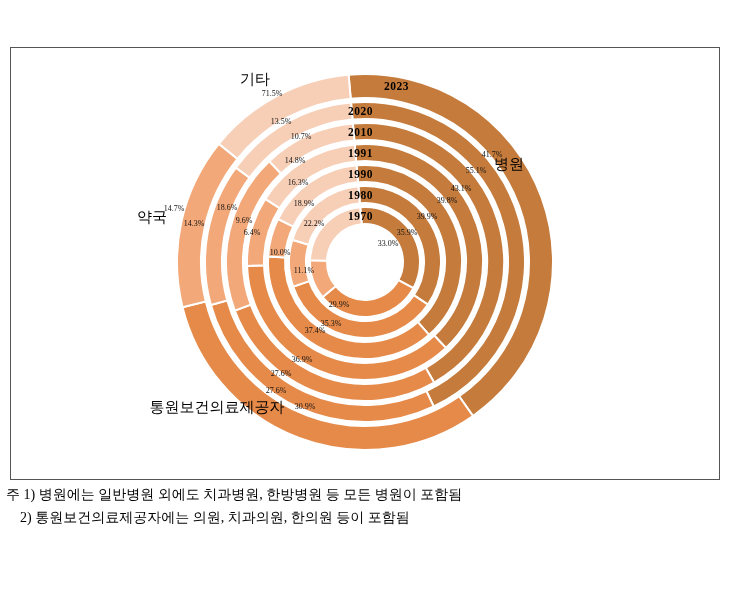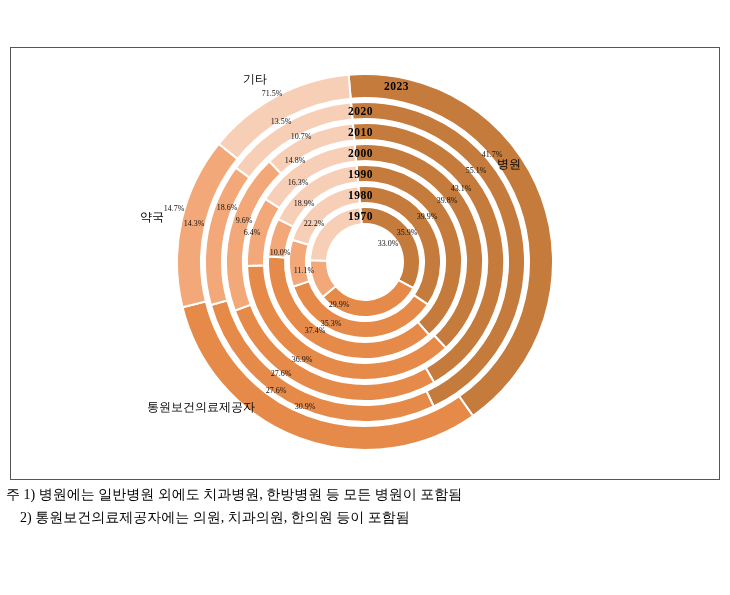--- a/index.html
+++ b/index.html
@@ -4,21 +4,21 @@
 <style>
   html,body{margin:0;padding:0;background:#ffffff;}
   body{width:730px;height:595px;font-family:"Liberation Serif", serif;color:#000;}
   .page{position:relative;width:730px;height:595px;overflow:hidden;background:#fff;}
   .title{position:absolute;left:7px;top:4px;font-size:16px;font-weight:bold;white-space:nowrap;letter-spacing:0.5px;}
   .figure-box{position:absolute;left:10px;top:47px;width:710px;height:433px;border:1px solid #555;background:#fff;box-sizing:border-box;}
   .chart-svg{position:absolute;left:0;top:0;}
   #chart-labels{position:absolute;left:0;top:0;width:730px;height:595px;pointer-events:none;}
   .year-label{position:absolute;transform:translateY(-50%);font-size:11.5px;font-weight:bold;color:#000;white-space:nowrap;letter-spacing:0.5px;}
   .pct-label{position:absolute;transform:translate(-50%,-50%);font-size:8px;color:#111;white-space:nowrap;}
-  .cat-label{position:absolute;transform:translate(-50%,-50%);font-size:12px;color:#000;white-space:nowrap;}
+  .cat-label{position:absolute;transform:translate(-50%,-50%);font-size:15px;color:#000;white-space:nowrap;}
   .notes{position:absolute;left:4px;top:484px;width:722px;font-size:14px;line-height:1.63;}
   .note{padding-left:16px;}
   .note.first{text-indent:-14px;}
   .note .np{white-space:nowrap;}
 </style>
 </head>
 <body>
 
 <div class="page">
   <div class="figure-box"></div>
@@ -51,40 +51,40 @@
         <path d="M 360.2064341488788 207.209291604954 A 55 55 0 0 1 413.33827373456774 288.2375931129743 L 398.397352762065 280.12779160532773 A 38 38 0 0 0 361.688081775589 224.14460147251367 Z" fill="#C47B3C" stroke="#ffffff" stroke-width="2"></path>
         <path d="M 413.33827373456774 288.2375931129743 A 55 55 0 0 1 322.63118676114937 297.069697243224 L 335.7270017622486 286.2299726407729 A 38 38 0 0 0 398.397352762065 280.12779160532773 Z" fill="#E68A49" stroke="#ffffff" stroke-width="2"></path>
         <path d="M 322.63118676114937 297.069697243224 A 55 55 0 0 1 310.03097704383964 260.15432526020516 L 327.0214023211983 260.72480654341445 A 38 38 0 0 0 335.7270017622486 286.2299726407729 Z" fill="#F2A878" stroke="#ffffff" stroke-width="2"></path>
         <path d="M 310.03097704383964 260.15432526020516 A 55 55 0 0 1 360.20643414887877 207.209291604954 L 361.68808177558896 224.14460147251367 A 38 38 0 0 0 327.0214023211983 260.72480654341445 Z" fill="#F7CEB6" stroke="#ffffff" stroke-width="2"></path>
       </svg>
     </div>
   <div id="chart-labels">
       <div class="year-label" style="left: 348px; top: 86px; margin-left: 36px;">2023</div>
       <div class="year-label" style="left: 348px; top: 110.5px;">2020</div>
       <div class="year-label" style="left: 348px; top: 131.5px;">2010</div>
-      <div class="year-label" style="left: 348px; top: 152.5px;">2000</div>
+      <div class="year-label" style="left: 348px; top: 152.5px;">1991</div>
       <div class="year-label" style="left: 348px; top: 173.5px;">1990</div>
       <div class="year-label" style="left: 348px; top: 194.5px;">1980</div>
       <div class="year-label" style="left: 348px; top: 215.5px;">1970</div>
       <div class="pct-label" style="left: 492px; top: 154px;">41.7%</div>
       <div class="pct-label" style="left: 476px; top: 170px;">55.1%</div>
       <div class="pct-label" style="left: 461px; top: 188px;">43.1%</div>
       <div class="pct-label" style="left: 447px; top: 200px;">39.8%</div>
       <div class="pct-label" style="left: 427px; top: 216px;">39.9%</div>
       <div class="pct-label" style="left: 407px; top: 232px;">35.9%</div>
       <div class="pct-label" style="left: 388px; top: 243px;">33.0%</div>
       <div class="cat-label" style="left: 509px; top: 164px;">병원</div>
       <div class="pct-label" style="left: 305px; top: 406px;">30.9%</div>
       <div class="pct-label" style="left: 276px; top: 390px;">27.6%</div>
       <div class="pct-label" style="left: 281px; top: 373px;">27.6%</div>
       <div class="pct-label" style="left: 302px; top: 359px;">36.9%</div>
       <div class="pct-label" style="left: 315px; top: 330px;">37.4%</div>
       <div class="pct-label" style="left: 331px; top: 323px;">35.3%</div>
       <div class="pct-label" style="left: 339px; top: 304px;">29.9%</div>
-      <div class="cat-label" style="left: 201px; top: 407px; text-align: center;">통원보건의료제공자</div>
+      <div class="cat-label" style="left: 217px; top: 407px; text-align: center;">통원보건의료제공자</div>
       <div class="pct-label" style="left: 174px; top: 208px;">14.7%</div>
       <div class="pct-label" style="left: 194px; top: 223px;">14.3%</div>
       <div class="pct-label" style="left: 227px; top: 207px;">18.6%</div>
       <div class="pct-label" style="left: 244px; top: 220px;">9.6%</div>
       <div class="pct-label" style="left: 252px; top: 232px;">6.4%</div>
       <div class="pct-label" style="left: 280px; top: 252px;">10.0%</div>
       <div class="pct-label" style="left: 304px; top: 270px;">11.1%</div>
       <div class="cat-label" style="left: 152px; top: 217px;">약국</div>
       <div class="pct-label" style="left: 272px; top: 93px;">71.5%</div>
       <div class="pct-label" style="left: 281px; top: 121px;">13.5%</div>

